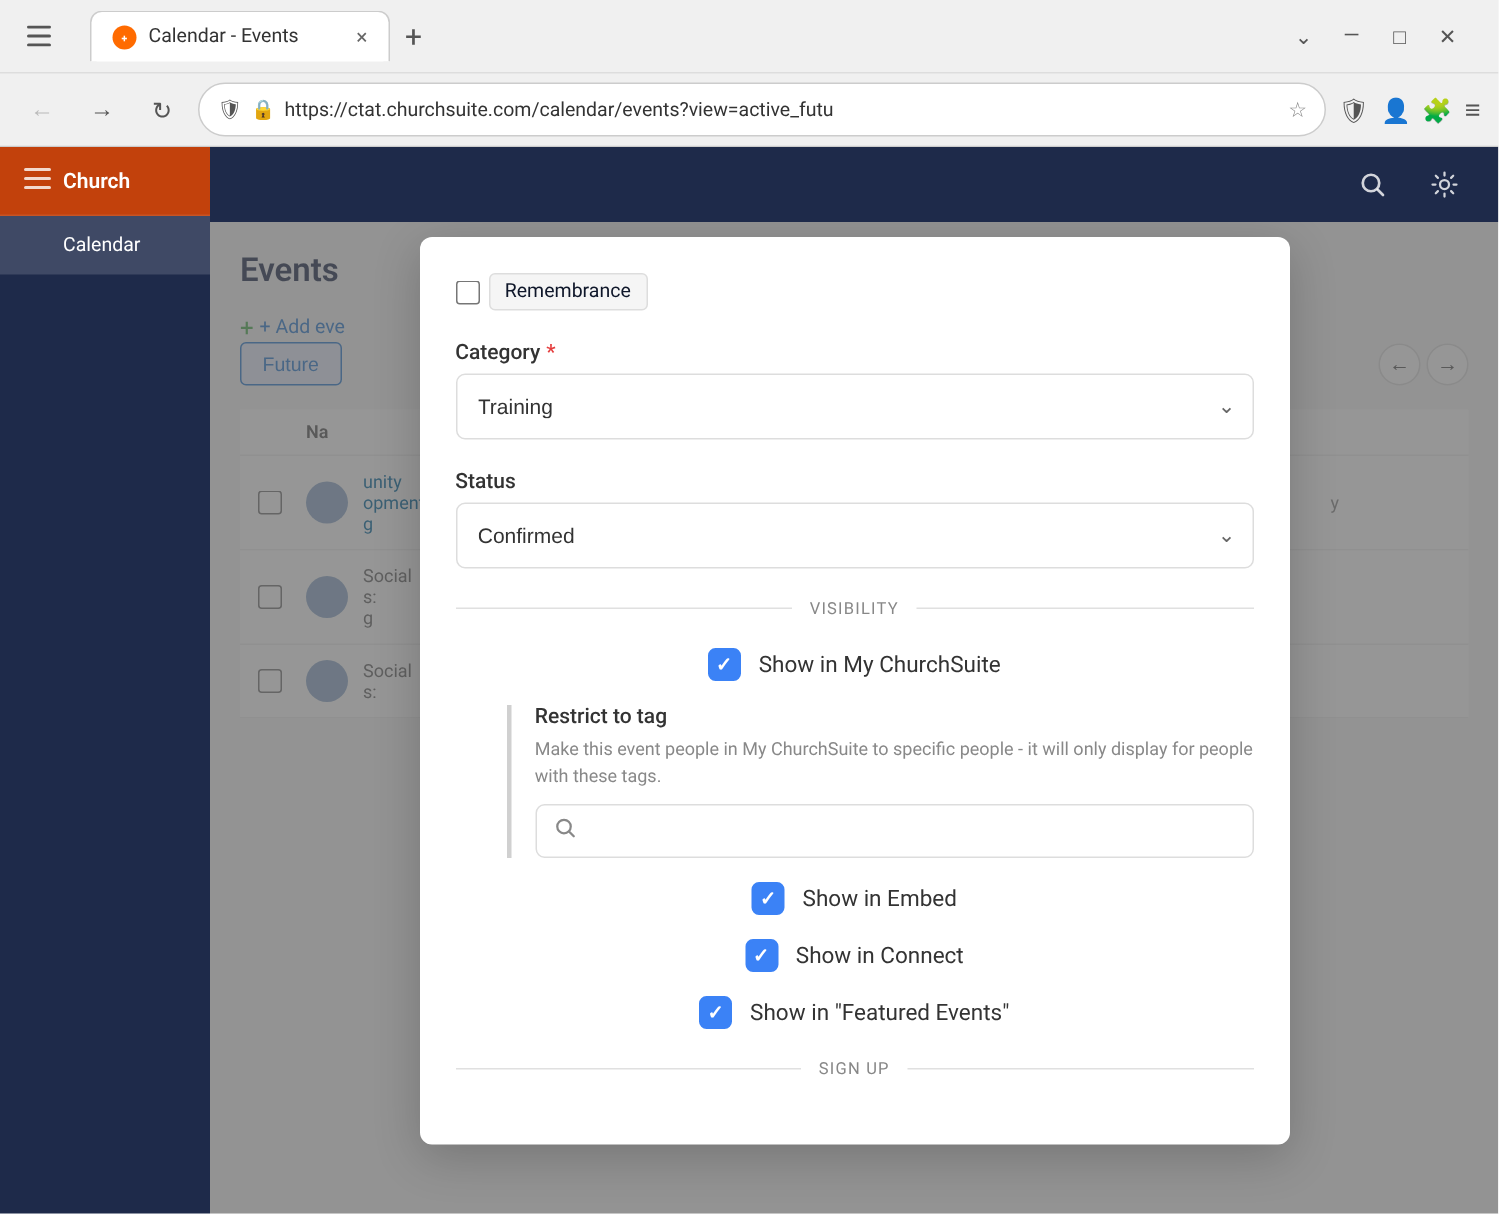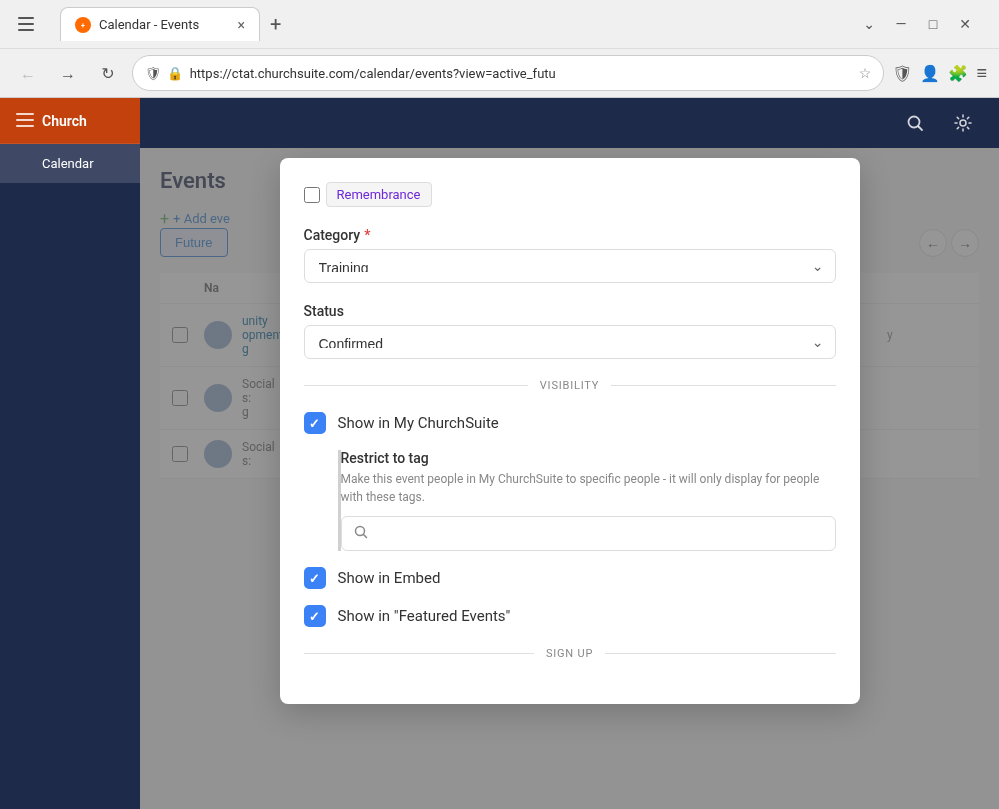--- a/index.html
+++ b/index.html
@@ -268,21 +268,21 @@
     .form-select {
       width: 100%;
       border: 1px solid #ddd;
       border-radius: 6px;
       padding: 10px 36px 10px 14px;
       font-size: 14px;
       color: #333;
       background: #fff;
       appearance: none;
       cursor: pointer;
-      height: 34px;
+      height: 44px;
     }
     .select-chevron {
       position: absolute;
       right: 12px;
       top: 50%;
       transform: translateY(-50%);
       color: #666;
       pointer-events: none;
       font-size: 14px;
     }
@@ -325,20 +325,21 @@
       letter-spacing: 0.8px;
       text-transform: uppercase;
     }
 
     
     .checkbox-item {
       display: flex;
       align-items: center;
       gap: 12px;
       margin-bottom: 16px;
+      justify-content: center;
     }
     .checkbox-square {
       width: 22px; height: 22px;
       border-radius: 5px;
       background: #3b82f6;
       border: 2px solid #3b82f6;
       display: flex; align-items: center; justify-content: center;
       flex-shrink: 0;
       cursor: pointer;
     }
@@ -351,20 +352,21 @@
     .checkbox-label {
       font-size: 15px;
       color: #333;
     }
 
     
     .restrict-section {
       margin-left: 34px;
       margin-bottom: 16px;
       border-left: 3px solid #d0d0d0;
+      padding-left: 16px;
     }
     .restrict-title {
       font-size: 14px;
       font-weight: 500;
       color: #333;
       margin-bottom: 4px;
     }
     .restrict-desc {
       font-size: 12px;
       color: #888;
@@ -535,21 +537,21 @@
         </div>
       </div>
 
       <div class="modal-overlay">
         <div class="modal">
 
           <div class="tags-row">
             <div style="display:flex; align-items:center; gap:6px;">
               <input type="checkbox" style="width: 16px; height: 16px; border: 1px solid rgb(204, 204, 204);">
               <div class="tag-item">
-                <span style="font-size:13px; color:#6d28d9;text-align:center;">Remembrance</span>
+                <span style="font-size:13px; color:#0f172a;text-align:center;">Remembrance</span>
               </div>
             </div>
           </div>
 
           <div class="form-group">
             <div class="form-label">
               <span>Category</span>
               <span class="required-star"> *</span>
             </div>
             <div class="select-wrapper">
@@ -600,20 +602,24 @@
               </span>
               <input type="text" class="search-input" placeholder="" style="">
             </div>
           </div>
 
           <div class="checkbox-item">
             <div class="checkbox-square checked"></div>
             <span class="checkbox-label">Show in Embed</span>
           </div>
 
+          <div class="checkbox-item">
+            <div class="checkbox-square checked"></div>
+            <span class="checkbox-label">Show in Connect</span>
+          </div>
 
           <div class="checkbox-item">
             <div class="checkbox-square checked"></div>
             <span class="checkbox-label">Show in "Featured Events"</span>
           </div>
 
           <div class="section-divider">
             <div class="divider-line"></div>
             <span class="divider-label">SIGN UP</span>
             <div class="divider-line"></div>

